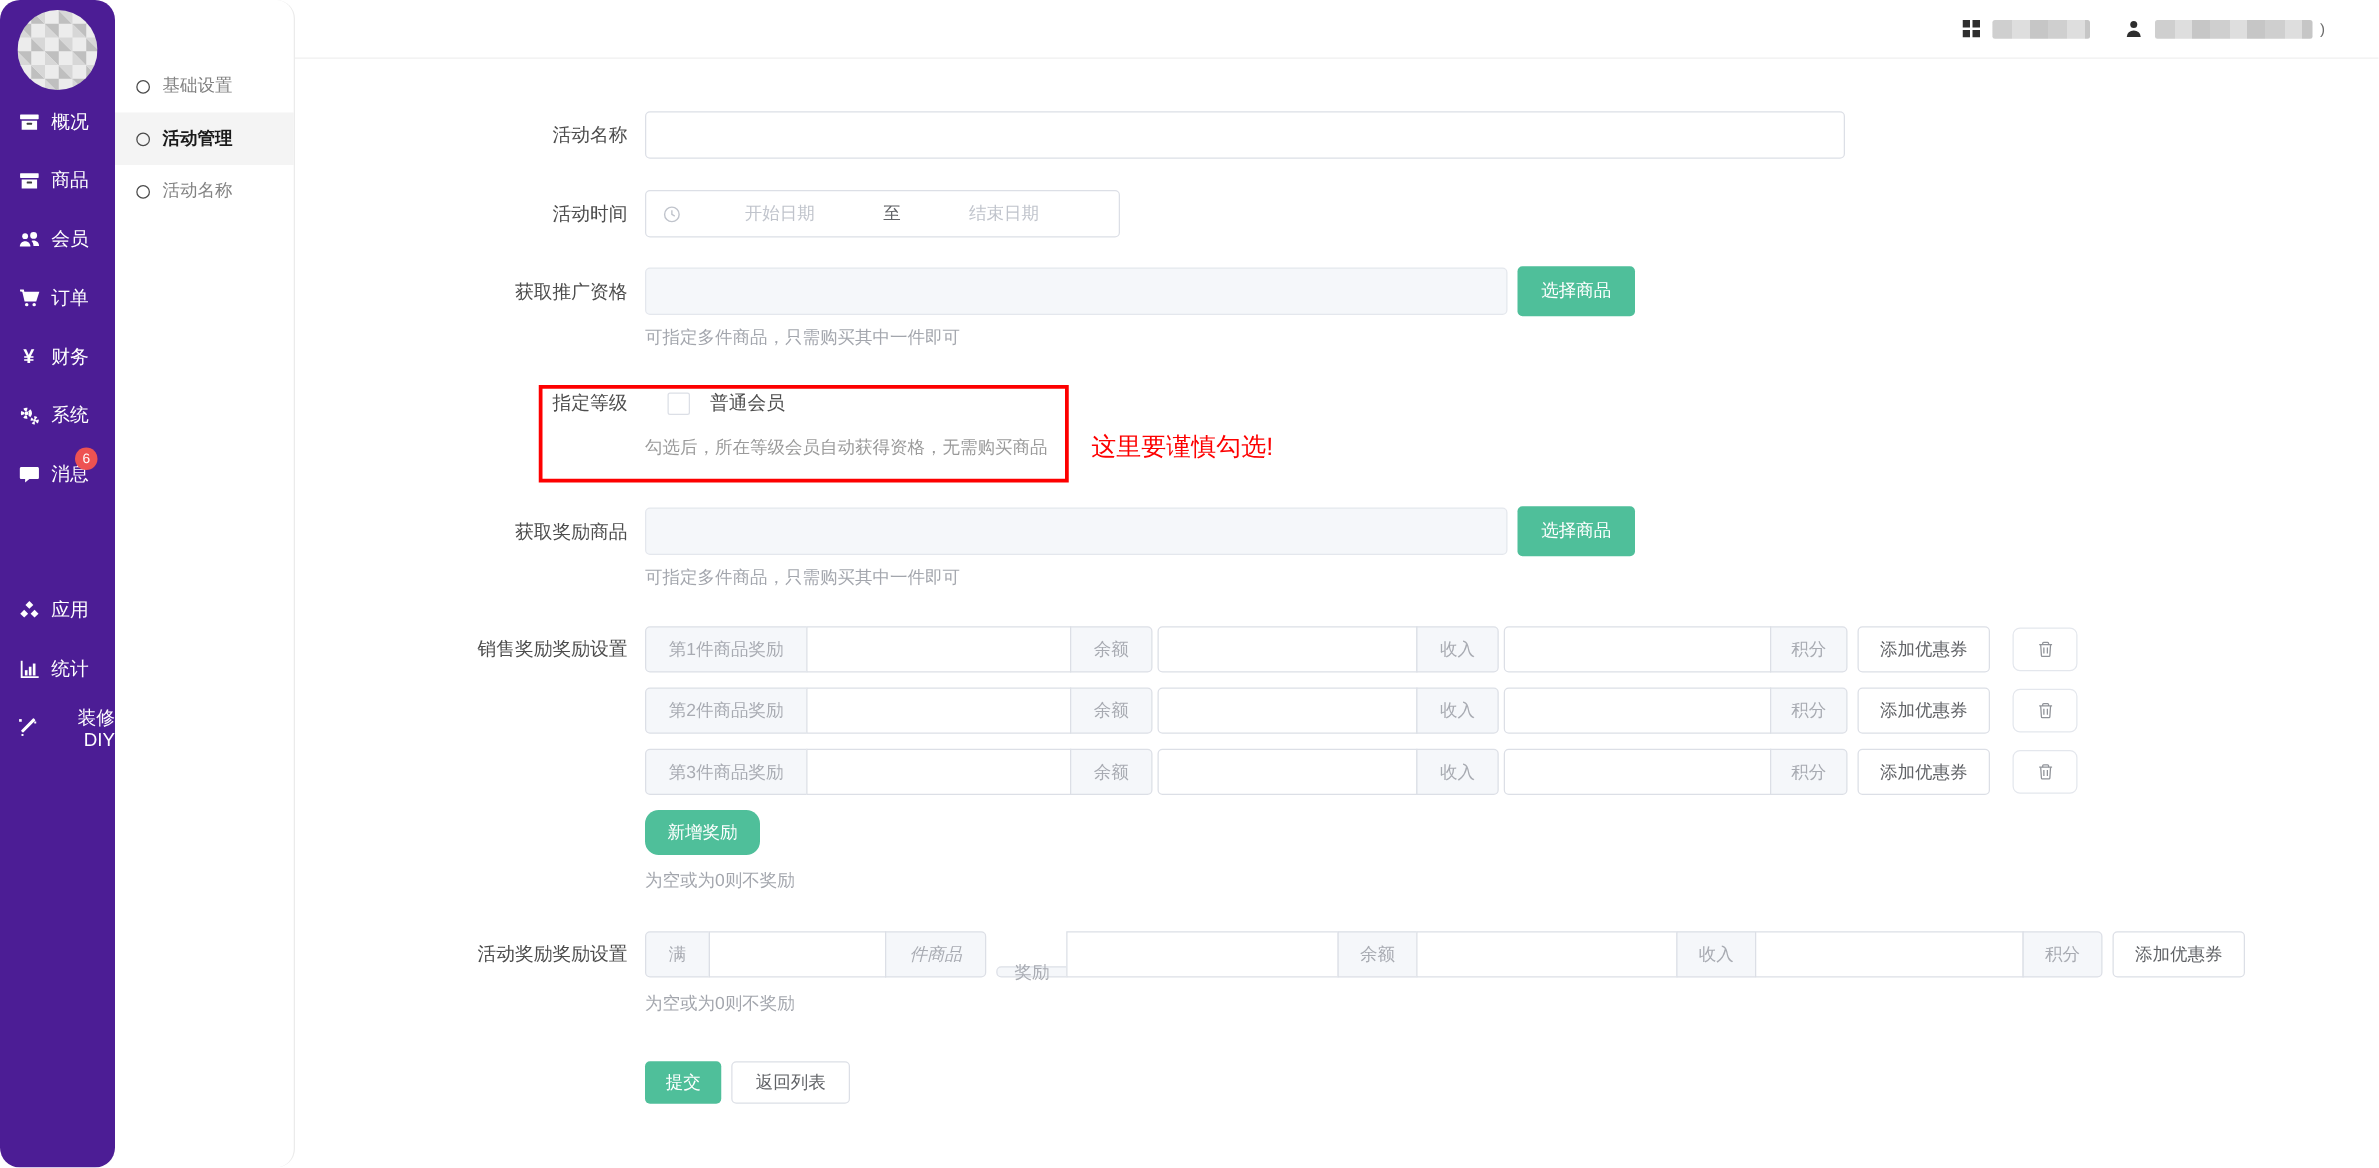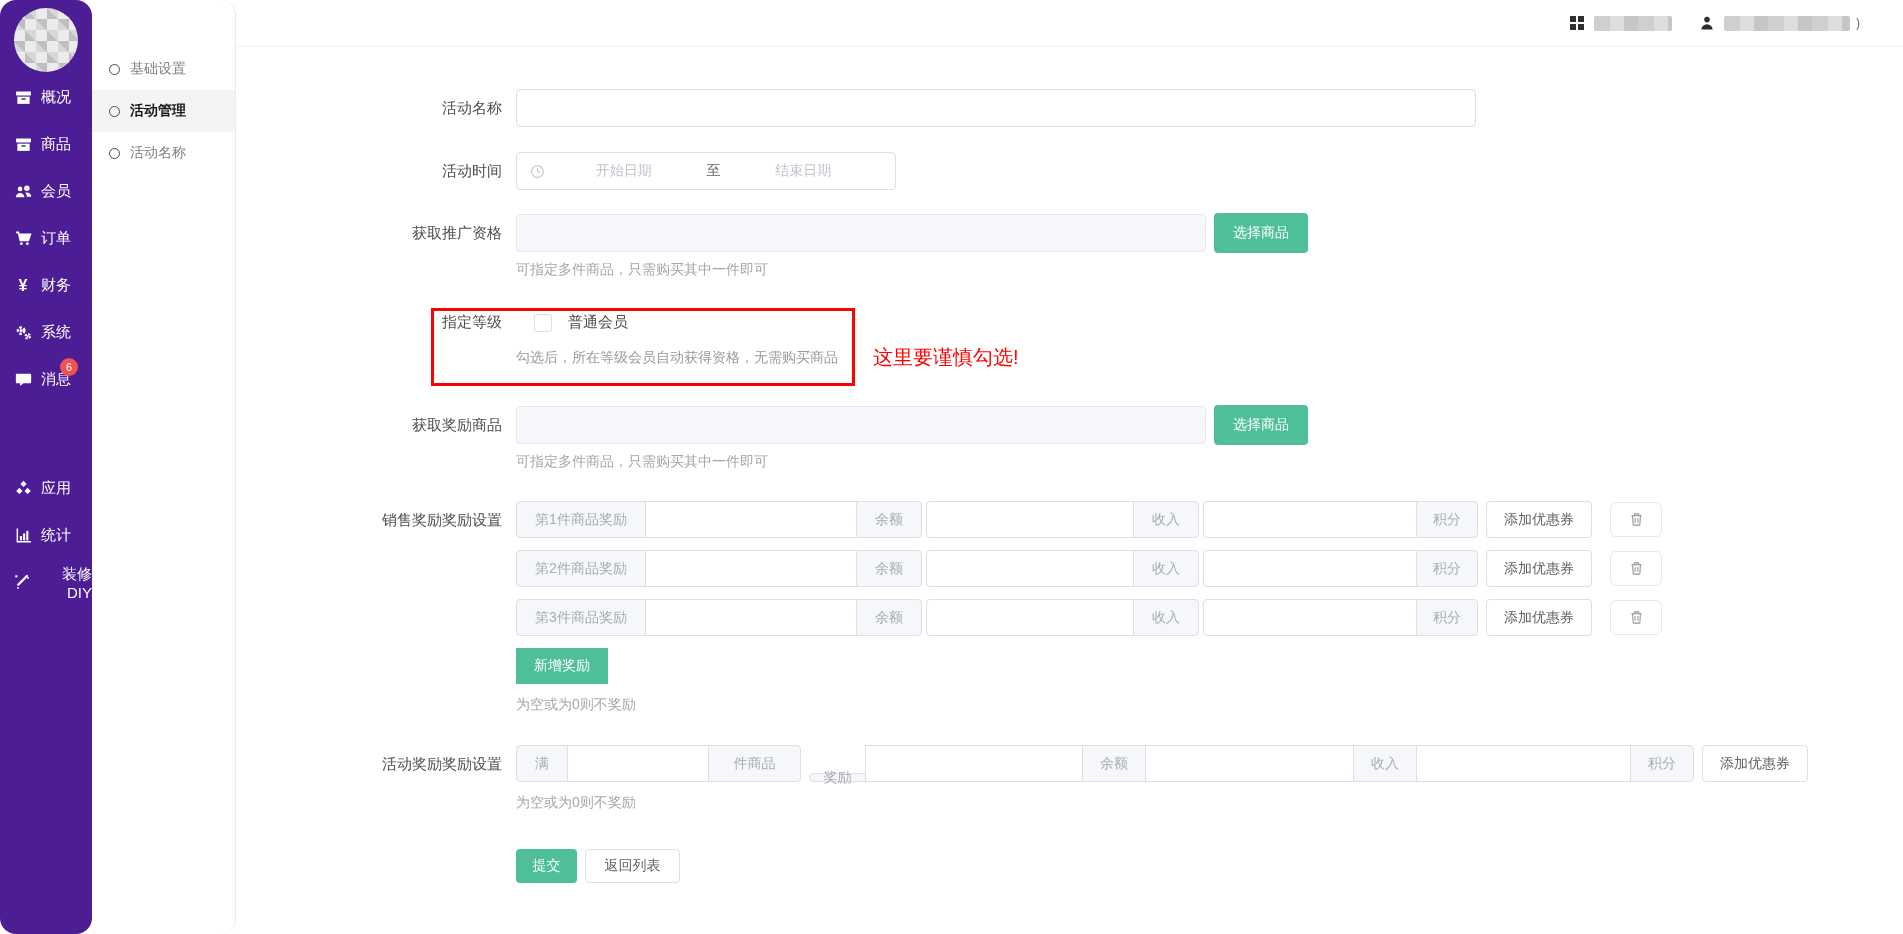--- a/index.html
+++ b/index.html
@@ -70,25 +70,25 @@
   .igroup > :first-child { border-radius:4px 0 0 4px; }
   .igroup > :last-child { border-radius:0 4px 4px 0; }
   .addon { background:#f5f7fa; border:1px solid #dcdfe6; color:#a8abb2; font-size:14px; display:flex; align-items:center; justify-content:center; padding:0 8px; flex:none; }
   .igroup input { border:1px solid #dcdfe6; border-radius:0; height:37px; padding:0 10px; font-size:14px; outline:none; font-family:inherit; min-width:0; }
   .w-prefix { width:130px; } .w-i1 { width:212px; } .w-bal { width:66px; }
   .w-i2 { width:208px; } .w-inc { width:66px; } .w-i3 { width:214px; } .w-pts { width:62px; }
   .gap4 { width:4px; flex:none; } .gap8 { width:8px; flex:none; } .gap18 { width:18px; flex:none; }
   .coupon-btn { width:106px; height:37px; background:#fff; border:1px solid #dcdfe6; border-radius:4px; color:#606266; font-size:14px; cursor:pointer; font-family:inherit; }
   .trash-btn { width:52px; height:35px; background:#fff; border:1px solid #e4e7ed; border-radius:6px; display:flex; align-items:center; justify-content:center; cursor:pointer; align-self:center; }
   .trash-btn svg { width:15px; height:15px; }
-  .add-btn { margin-left:280px; margin-top:12px; width:92px; height:36px; background:#4fbf9a; border:none; border-radius:0; color:#fff; font-size:14px; cursor:pointer; font-family:inherit; display:block; }
+  .add-btn { margin-left:280px; margin-top:12px; width:92px; height:36px; background:#4fbf9a; border:none; border-radius:11px; color:#fff; font-size:14px; cursor:pointer; font-family:inherit; display:block; }
 
   .act-section { display:flex; margin-top:31px; }
   .act-section .flabel { line-height:37px; }
-  .wa-full { width:52px; } .wa-i1 { width:142px; } .wa-unit { width:93px; }
+  .wa-full { width:52px; } .wa-i1 { width:142px; } .wa-unit { width:81px;font-style:italic; }
   .wa-rew { width:57px;margin-top:28px; } .wa-i2 { width:218px; } .wa-bal { width:64px; }
   .wa-i3 { width:209px; } .wa-inc { width:64px; } .wa-i4 { width:215px; } .wa-pts { width:64px; }
 
   .actions { margin-left:280px; margin-top:37px; display:flex; gap:8px; }
   .submit-btn { width:61px; height:34px; background:#4fbf9a; border:none; border-radius:4px; color:#fff; font-size:14px; cursor:pointer; font-family:inherit; }
   .back-btn { width:95px; height:34px; background:#fff; border:1px solid #dcdfe6; border-radius:4px; color:#606266; font-size:14px; cursor:pointer; font-family:inherit; }
 
   .mt42{margin-top:42px} .mt25{margin-top:25px} .mt23{margin-top:23px} .mt19{margin-top:19px} .mt12{margin-top:12px}
 </style>
 </head>

